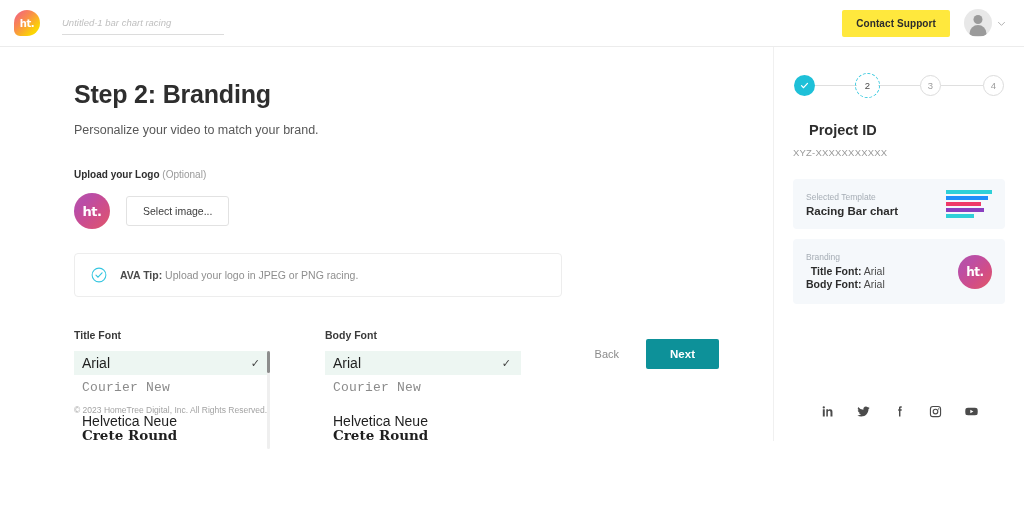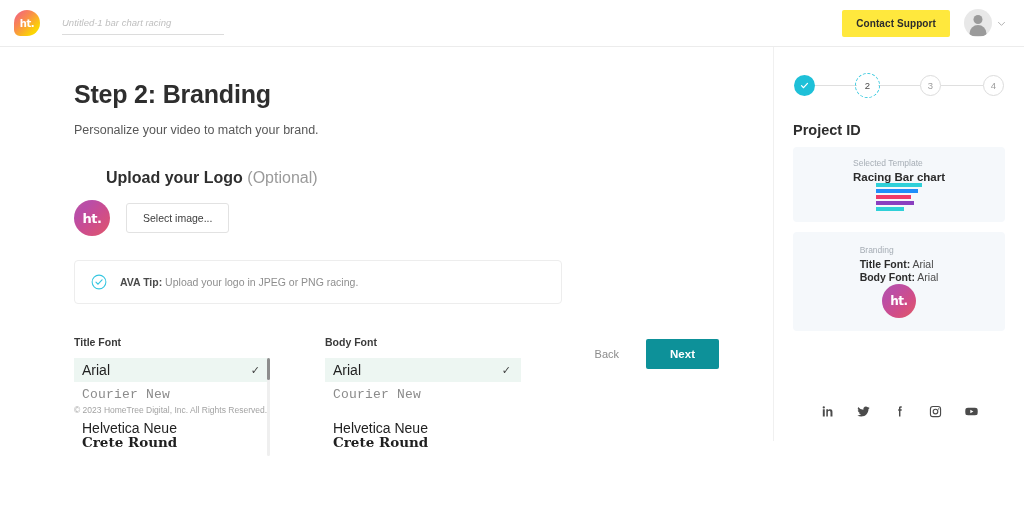--- a/index.html
+++ b/index.html
@@ -79,21 +79,21 @@
     position: relative; background: #fff;
     padding: 33px 0 0 74px;
   }
   h1.page-title {
     font-size: 25px; font-weight: 700; color: #2e2e2e;
     letter-spacing: -0.2px; margin-bottom: 14px;
   }
   .subtitle { font-size: 12.5px; color: #585858; margin-bottom: 32px; }
 
   .section-label {
-    font-size: 16px; font-weight: 700; color: #2e2e2e; margin-bottom: 13px; margin-left: 32px;
+    font-size: 10px; font-weight: 700; color: #2e2e2e; margin-bottom: 13px;
   }
   .section-label .optional { font-weight: 400; color: #9a9a9a; }
 
   .upload-row { display: flex; align-items: center; gap: 16px; margin-bottom: 24px; }
   .logo-preview {
     width: 36px; height: 36px; border-radius: 50%;
     background: linear-gradient(135deg, #c0569f 0%, #b94da8 25%, #cc4d8e 55%, #e0566a 100%);
     position: relative; flex: 0 0 36px;
   }
   .logo-preview .mark {
@@ -183,32 +183,32 @@
   .step.done svg { width: 11px; height: 11px; }
   .step.current { color: #4a4a4a; }
   .step.current .ring {
     position: absolute; inset: -2px; border-radius: 50%;
     border: 1.6px dashed #35c8de;
   }
   .step.pending { border: 1px solid #dcdcdc; }
   .step-line { flex: 1; height: 1px; background: #dfdfdf; }
 
   .side h2 {
-    font-size: 14.5px; font-weight: 700; color: #2e2e2e; margin-bottom: 9px;
+    font-size: 14.5px; font-weight: 700; color: #2e2e2e; margin-bottom: 9px; margin-left: 16px;
   }
   .project-id { font-size: 9.5px; color: #9a9a9a; letter-spacing: 0.2px; margin-bottom: 21px; }
 
   .side-card {
     background: #f5f8fb; border-radius: 4px;
     padding: 11px 13px; margin-bottom: 10px;
-    display: flex; align-items: center; justify-content: space-between; flex-direction: column;
+    display: flex; align-items: center; justify-content: space-between;
   }
   .card-kicker { font-size: 8.5px; color: #a6adb5; margin-bottom: 3px; }
   .card-title { font-size: 11.5px; font-weight: 700; color: #2c2c2c; }
-  .card-line { font-size: 10.5px; color: #4a4a4a; margin-bottom: 1px; }
+  .card-line { font-size: 10.5px; color: #4a4a4a; margin-bottom: 1px; text-align: right; }
   .card-line b { font-weight: 700; color: #2c2c2c; }
 
   .mini-chart { width: 46px; display: flex; flex-direction: column; gap: 2px; }
   .mini-chart .bar { height: 4px; border-radius: 0; }
 
   .side-logo {
     width: 34px; height: 34px; border-radius: 50%; flex: 0 0 34px;
     background: linear-gradient(135deg, #b255ab 0%, #bd4ea4 30%, #d24d86 65%, #e05a66 100%);
     position: relative;
   }
@@ -364,20 +364,21 @@
           <span>3</span>
         </div>
         <div class="step-line"></div>
 
         <div class="step pending">
           <span>4</span>
         </div>
       </div>
 
       <h2>Project ID</h2>
+      <div class="project-id">XYZ-XXXXXXXXXXX</div>
 
       <div class="side-card">
         <div>
           <div class="card-kicker">Selected Template</div>
           <div class="card-title">Racing Bar chart</div>
         </div>
         <div class="mini-chart">
           <div class="bar" style="width:100%;background:#2fd0d8"></div>
           <div class="bar" style="width:92%;background:#1f8efa"></div>
           <div class="bar" style="width:76%;background:#ef3a69"></div>

